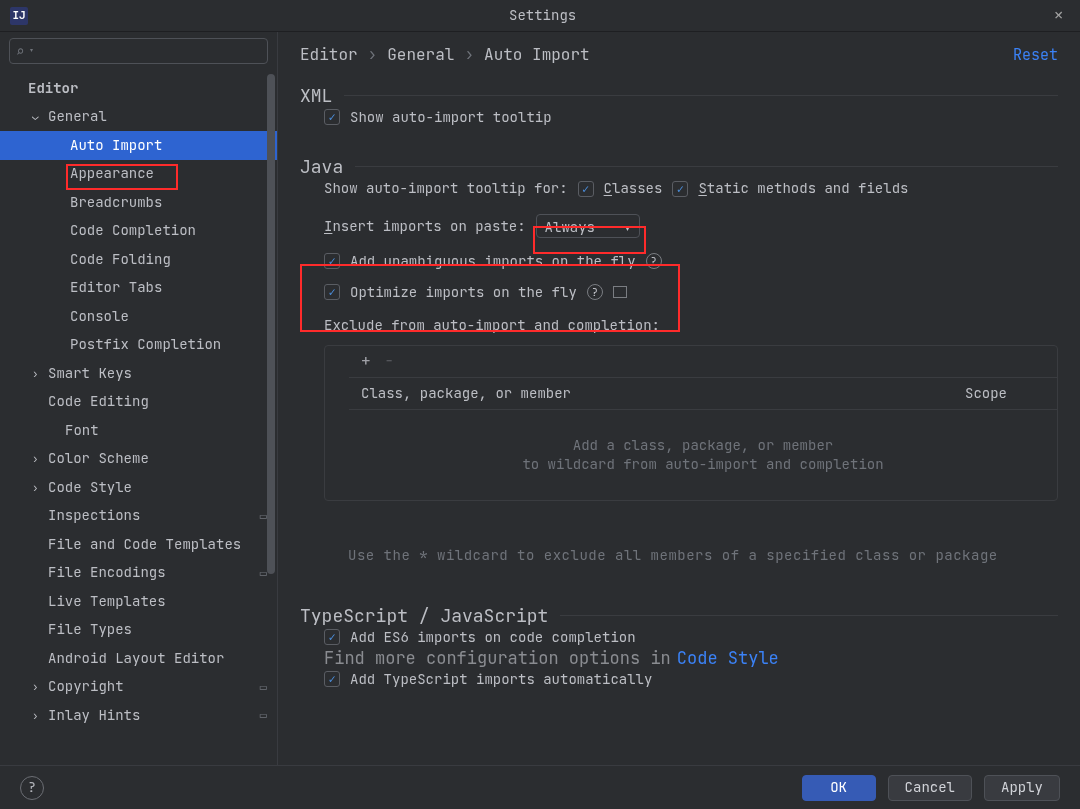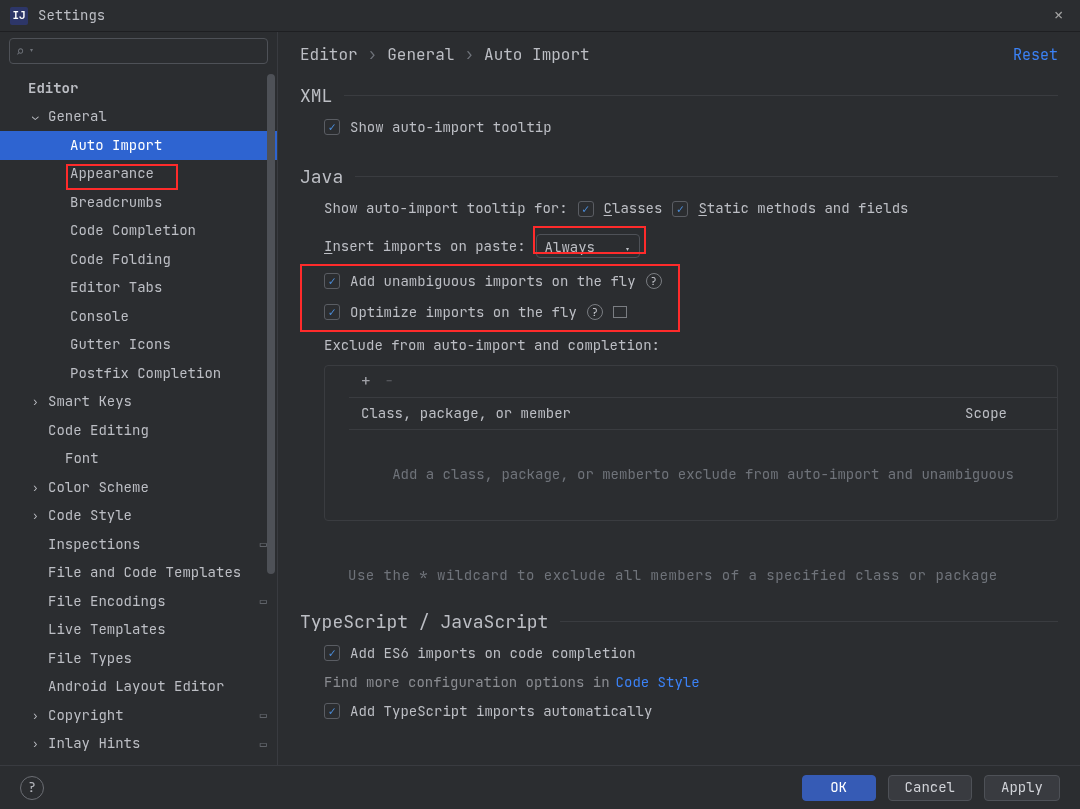--- a/index.html
+++ b/index.html
@@ -25,21 +25,21 @@
     width: 18px; height: 18px;
     background: #2d3668;
     color: #fff;
     font-size: 11px;
     font-weight: bold;
     display: inline-flex;
     align-items: center; justify-content: center;
     border-radius: 2px;
     margin-right: 10px;
   }
-  .titlebar .title { color: #bcbec4; font-size: 14px; flex: 1; }
+  .titlebar .title { color: #bcbec4; font-size: 14px; flex: 1; text-align: center; }
   .titlebar .close { color: #a0a0a0; font-size: 18px; cursor: pointer; padding: 0 6px; }
 
   
   .main { display: flex; height: 733px; }
 
   .sidebar {
     position: relative;
     width: 278px;
     background: #2b2d30;
     border-right: 1px solid #393b40;
@@ -128,21 +128,21 @@
     display: flex;
     align-items: center;
     gap: 12px;
   }
   .section-head .rule {
     flex: 1;
     height: 1px;
     background: #3a3c40;
   }
 
-  .row { margin-top: 10px; display:flex; align-items:center; gap:10px; flex-wrap: nowrap;}
+  .row { display:flex; align-items:center; gap:10px; flex-wrap: nowrap;}
   .indent1 { padding-left: 24px; }
 
   .cbwrap {
     display: inline-flex; align-items: center; gap: 10px;
   }
   .cb {
     width: 16px; height: 16px;
     border: 1px solid #5a5d63;
     border-radius: 3px;
     display: inline-flex;
@@ -182,21 +182,21 @@
   .exclude-pane {
     margin-top: 10px;
     border: 1px solid #3a3c40; border-radius:4px;
     background:#2b2d30;
   }
   .exclude-toolbar { height:32px; display:flex; align-items:center; gap:14px; padding:0 12px; border-bottom:1px solid #3a3c40;}
   .exclude-toolbar .ic { color:#a0a1a7; font-size:16px; cursor:pointer; }
   .exclude-head { display:flex; padding:6px 12px; border-bottom:1px solid #3a3c40; font-size:14px;}
   .exclude-head .col1 { flex:1; }
   .exclude-head .col2 { width: 80px; }
-  .exclude-body { height:90px; display:flex; align-items:center; justify-content:center; color:#6f737a; text-align:center; padding:6px; overflow:hidden;}
+  .exclude-body { height:90px; display:flex; align-items:center; justify-content:center; flex-direction:column; color:#6f737a; text-align:center; padding:6px; overflow:hidden;}
   .hint { color:#6f737a; margin-top:12px; padding-left:24px; font-size:14px; letter-spacing:0.5px; line-height:1.5; }
   .hint-link { color:#3b82f6; }
 
   
   .footer {
     height: 44px;
     background: #2b2d30;
     border-top: 1px solid #393b40;
     display:flex; align-items:center;
     padding: 0 20px;
@@ -255,23 +255,20 @@
           <span class="label">Code Completion</span>
         </div>
       <div class="tree-row d2">
           <span class="label">Code Folding</span>
         </div>
       <div class="tree-row d2">
           <span class="label">Editor Tabs</span>
         </div>
       <div class="tree-row d2">
           <span class="label">Console</span>
-        </div>
-      <div class="tree-row d2">
-          <span class="label">Gutter Icons</span>
         </div>
       <div class="tree-row d2">
           <span class="label">Postfix Completion</span>
         </div>
       <div class="tree-row d1">
           <span class="caret">›</span>
           <span class="label">Smart Keys</span>
         </div>
       <div class="tree-row d1" style="padding-left:48px">
           <span class="label">Code Editing</span>
@@ -396,36 +393,36 @@
       <div class="exclude-toolbar">
         <span class="ic">+</span>
         <span class="ic" style="color:#56585d">−</span>
       </div>
       <div class="exclude-head">
         <span class="col1">Class, package, or member</span>
         <span class="col2">Scope</span>
       </div>
       <div class="exclude-body">
         <div>Add a class, package, or member</div>
-        <div>to exclude from auto-import and unambiguous</div>
+        <div>to wildcard from auto-import and completion</div>
       </div>
     </div>
     <div class="hint" style="padding-left:48px;margin-top:44px;">Use the * wildcard to exclude all members of a specified class or package</div>
 
-    <div class="section-head" style="margin-top:24px">
+    <div class="section-head" style="margin-top:38px">
       <span>TypeScript / JavaScript</span>
         <span class="rule"></span>
     </div>
     <div class="row indent1">
       <span class="cbwrap">
         <span class="cb checked"></span>
         <span>Add ES6 imports on code completion</span>
       </span>
     </div>
-    <div class="row indent1" style="font-size:14px;color:#8a8c91;gap:12px;">
+    <div class="row indent1" style="font-size:17px;color:#8a8c91;gap:12px;">
       <span>Find more configuration options in </span>
       <span class="hint-link" style="margin-left:-6px;">Code Style</span>
     </div>
     <div class="row indent1">
       <span class="cbwrap">
         <span class="cb checked"></span>
         <span>Add TypeScript imports automatically</span>
       </span>
     </div>
 

